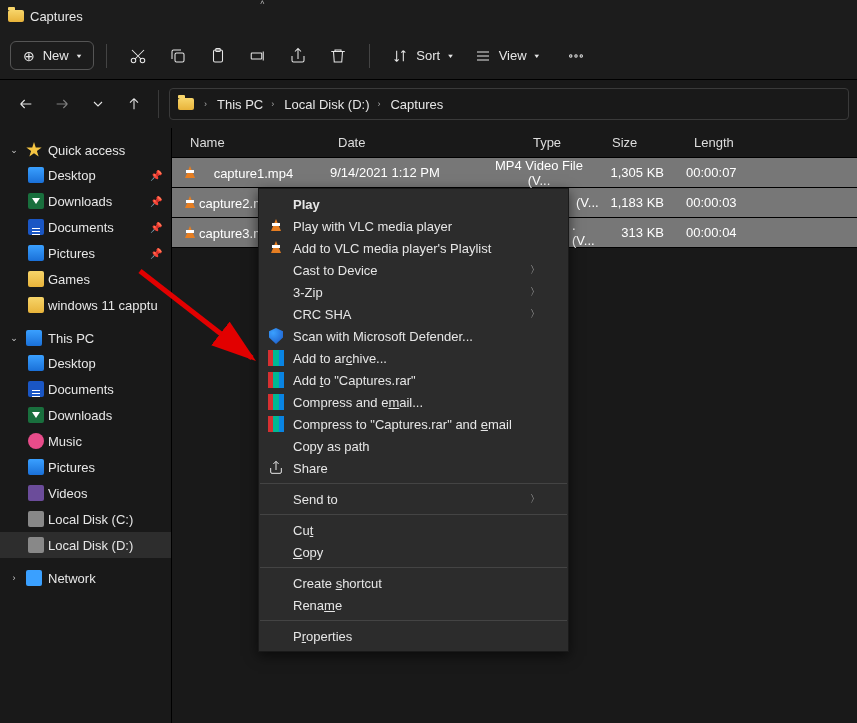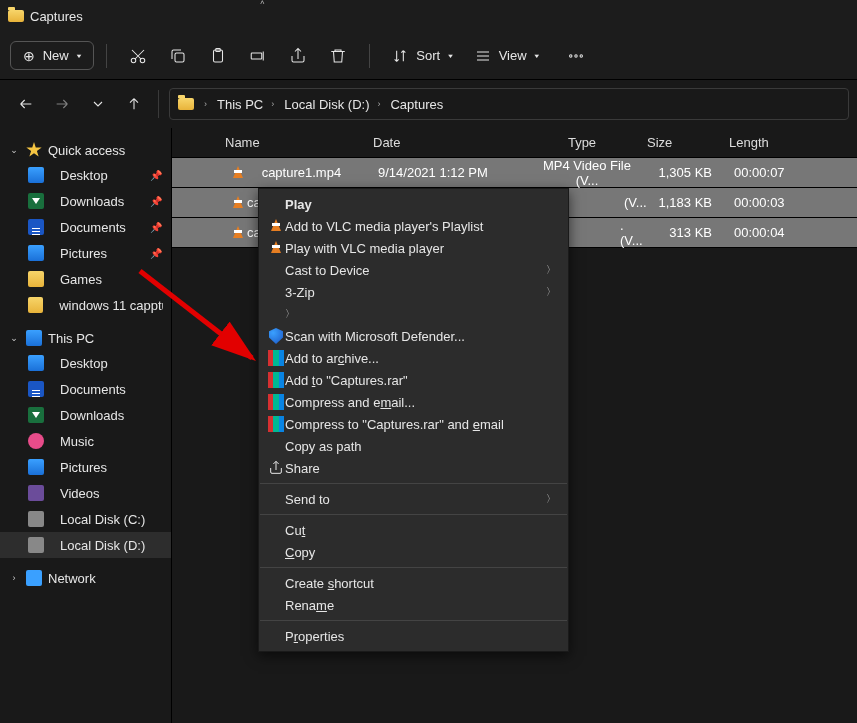--- a/index.html
+++ b/index.html
@@ -26,58 +26,58 @@
   .address .folder-ico { width:16px; height:12px; background: linear-gradient(#f7d56a,#e8b33a); border-radius:2px; position:relative; }
   .address .folder-ico::before { content:""; position:absolute; top:-3px; left:0; width:7px; height:3px; background:#f7d56a; border-radius:1px 1px 0 0; }
   .crumb { display:flex; align-items:center; gap:4px; }
   .crumb-chev { font-size:9px; color:#aaa; margin:0 4px; }
 
   .main { display:flex; height: calc(723px - 32px - 48px - 48px); }
   .sidebar { width:172px; background:#191919; padding:10px 0; overflow-y:auto; border-right:1px solid #000; }
   .side-group { margin-bottom:8px; }
   .side-head { display:flex; align-items:center; gap:6px; padding:4px 8px; cursor:pointer; }
   .side-head .chev { font-size:9px; color:#ccc; width:12px; text-align:center; }
-  .side-item { display:flex; align-items:center; gap:16px; padding:5px 8px 5px 28px; cursor:pointer; position:relative; }
+  .side-item { display:flex; align-items:center; gap:4px; padding:5px 8px 5px 28px; cursor:pointer; position:relative; }
   .side-item.sel { background:#2d2d2d; }
   .pin { position:absolute; right:8px; font-size:10px; color:#999; }
   .ico { width:16px; height:16px; display:flex; align-items:center; justify-content:center; }
   .ico-star { background: conic-gradient(#f5c542 0deg, #f5c542 360deg); clip-path: polygon(50% 0,61% 35%,98% 35%,68% 57%,79% 91%,50% 70%,21% 91%,32% 57%,2% 35%,39% 35%); }
   .ico-desktop{ background:linear-gradient(#3aa0ff,#1a70d8); border-radius:2px; }
   .ico-dl{ background:#196f3d; border-radius:2px; display:flex;align-items:center;justify-content:center;}
   .ico-dl::after{content:"";width:0;height:0;border-left:4px solid transparent;border-right:4px solid transparent;border-top:6px solid #fff;}
   .ico-doc{ background:#1a56c4; border-radius:2px; }
   .ico-doc::after{content:"";display:block;width:8px;height:1px;background:#fff;box-shadow:0 3px 0 #fff,0 6px 0 #fff;margin:3px auto 0;}
   .ico-pic{ background:linear-gradient(#3aa0ff,#1a70d8); border-radius:2px; }
   .ico-folder{ background:linear-gradient(#f7d56a,#e8b33a); border-radius:2px; }
   .ico-pc{ background:linear-gradient(#3aa0ff,#1a70d8); border-radius:2px; }
   .ico-music{ background:#e84c8a; border-radius:50%; }
   .ico-video{ background:#6b4c9a; border-radius:2px; }
   .ico-disk{ background:#888; border-radius:2px; }
   .ico-net{ background:#3aa0ff; border-radius:2px; }
 
   .content { flex:1; background:#191919; display:flex; flex-direction:column; }
   .col-headers { display:flex; align-items:center; height:30px; border-bottom:1px solid #000; padding-left:12px; color:#ddd; position:relative; }
   .col { padding:0 6px; }
-  .col-name{ width:148px; display:flex; align-items:flex-start; gap:6px;margin-left:35px;}
+  .col-name{ width:148px; display:flex; align-items:flex-end; gap:6px;}
   .col-date{ width:156px; }
   .col-type{ width:118px;text-align:center; }
   .col-size{ width:82px; text-align:left; }
   .col-length{ width:90px; }
   .sort-ind{ position:absolute; left:260px; top:-2px; font-size:8px; color:#bbb;}
 
-  .row { display:flex; align-items:center; height:30px; padding-left:17px; border-bottom:1px solid #000; }
+  .row { display:flex; align-items:center; height:30px; padding-left:4px; border-bottom:1px solid #000; }
   .row.sel { background:#777; color:#fff; }
   .vlc-ico { width:16px; height:16px; position:relative; }
   .vlc-ico::before{content:"";position:absolute;left:3px;top:1px;width:0;height:0;border-left:5px solid transparent;border-right:5px solid transparent;border-bottom:12px solid #e67e22;}
   .vlc-ico::after{content:"";position:absolute;left:4px;top:5px;width:8px;height:3px;background:#fff;}
   .row .col-size{ text-align:right; padding-right:16px; }
 
   
   .ctx { position:absolute; left:258px; top:188px; width:311px; background:#2c2c2c; border:1px solid #1a1a1a; box-shadow:0 4px 12px rgba(0,0,0,0.6); padding:4px 0; z-index:10; }
-  .ctx-item { display:flex; align-items:center; height:22px; padding:0 12px 0 8px; cursor:pointer; position:relative; }
+  .ctx-item { display:flex; align-items:center; height:22px; padding:0 28px 0 8px; cursor:pointer; gap:8px; position:relative; }
   .ctx-ico { width:18px; height:18px; display:flex; align-items:center; justify-content:center; }
   .ctx-label { flex:1; white-space:nowrap; }
   .ctx-label.bold { font-weight:600; }
   .ctx-label .ul { text-decoration:underline; }
   .ctx-sub { font-size:10px; color:#ccc; }
   .ctx-sep { height:1px; background:#444; margin:4px 1px; }
   .winrar-ico{ width:16px;height:16px;background:linear-gradient(90deg,#d63031 33%,#00b894 33% 66%,#0984e3 66%);}
   .defender-ico{ width:14px;height:16px;background:radial-gradient(circle at 30% 30%,#3aa0ff,#1a56c4);clip-path:polygon(50% 0,100% 20%,100% 60%,50% 100%,0 60%,0 20%);}
   .share-ico svg{width:16px;height:16px;stroke:#e6e6e6;fill:none;stroke-width:1.5;}
 
@@ -321,40 +321,41 @@
 
 <div class="ctx">
   <div class="ctx-item">
       <span class="ctx-ico"></span>
       <span class="ctx-label bold">Play</span>
     </div>
   <div class="ctx-item">
       <span class="ctx-ico">
         <span class="vlc-ico"></span>
       </span>
+      <span class="ctx-label">Play with VLC media player</span>
+    </div>
+  <div class="ctx-item">
+      <span class="ctx-ico">
+        <span class="vlc-ico"></span>
+      </span>
       <span class="ctx-label">Add to VLC media player's Playlist</span>
-    </div>
-  <div class="ctx-item">
-      <span class="ctx-ico">
-        <span class="vlc-ico"></span>
-      </span>
-      <span class="ctx-label">Play with VLC media player</span>
     </div>
   <div class="ctx-item">
       <span class="ctx-ico"></span>
       <span class="ctx-label">Cast to Device</span>
       <span class="ctx-sub">〉</span>
     </div>
   <div class="ctx-item">
       <span class="ctx-ico"></span>
       <span class="ctx-label">3-Zip</span>
       <span class="ctx-sub">〉</span>
     </div>
   <div class="ctx-item">
       <span class="ctx-ico"></span>
+      <span class="ctx-label">CRC SHA</span>
       <span class="ctx-sub">〉</span>
     </div>
   <div class="ctx-item">
       <span class="ctx-ico">
         <span class="defender-ico"></span>
       </span>
       <span class="ctx-label">Scan with Microsoft Defender...</span>
     </div>
   <div class="ctx-item">
       <span class="ctx-ico">

